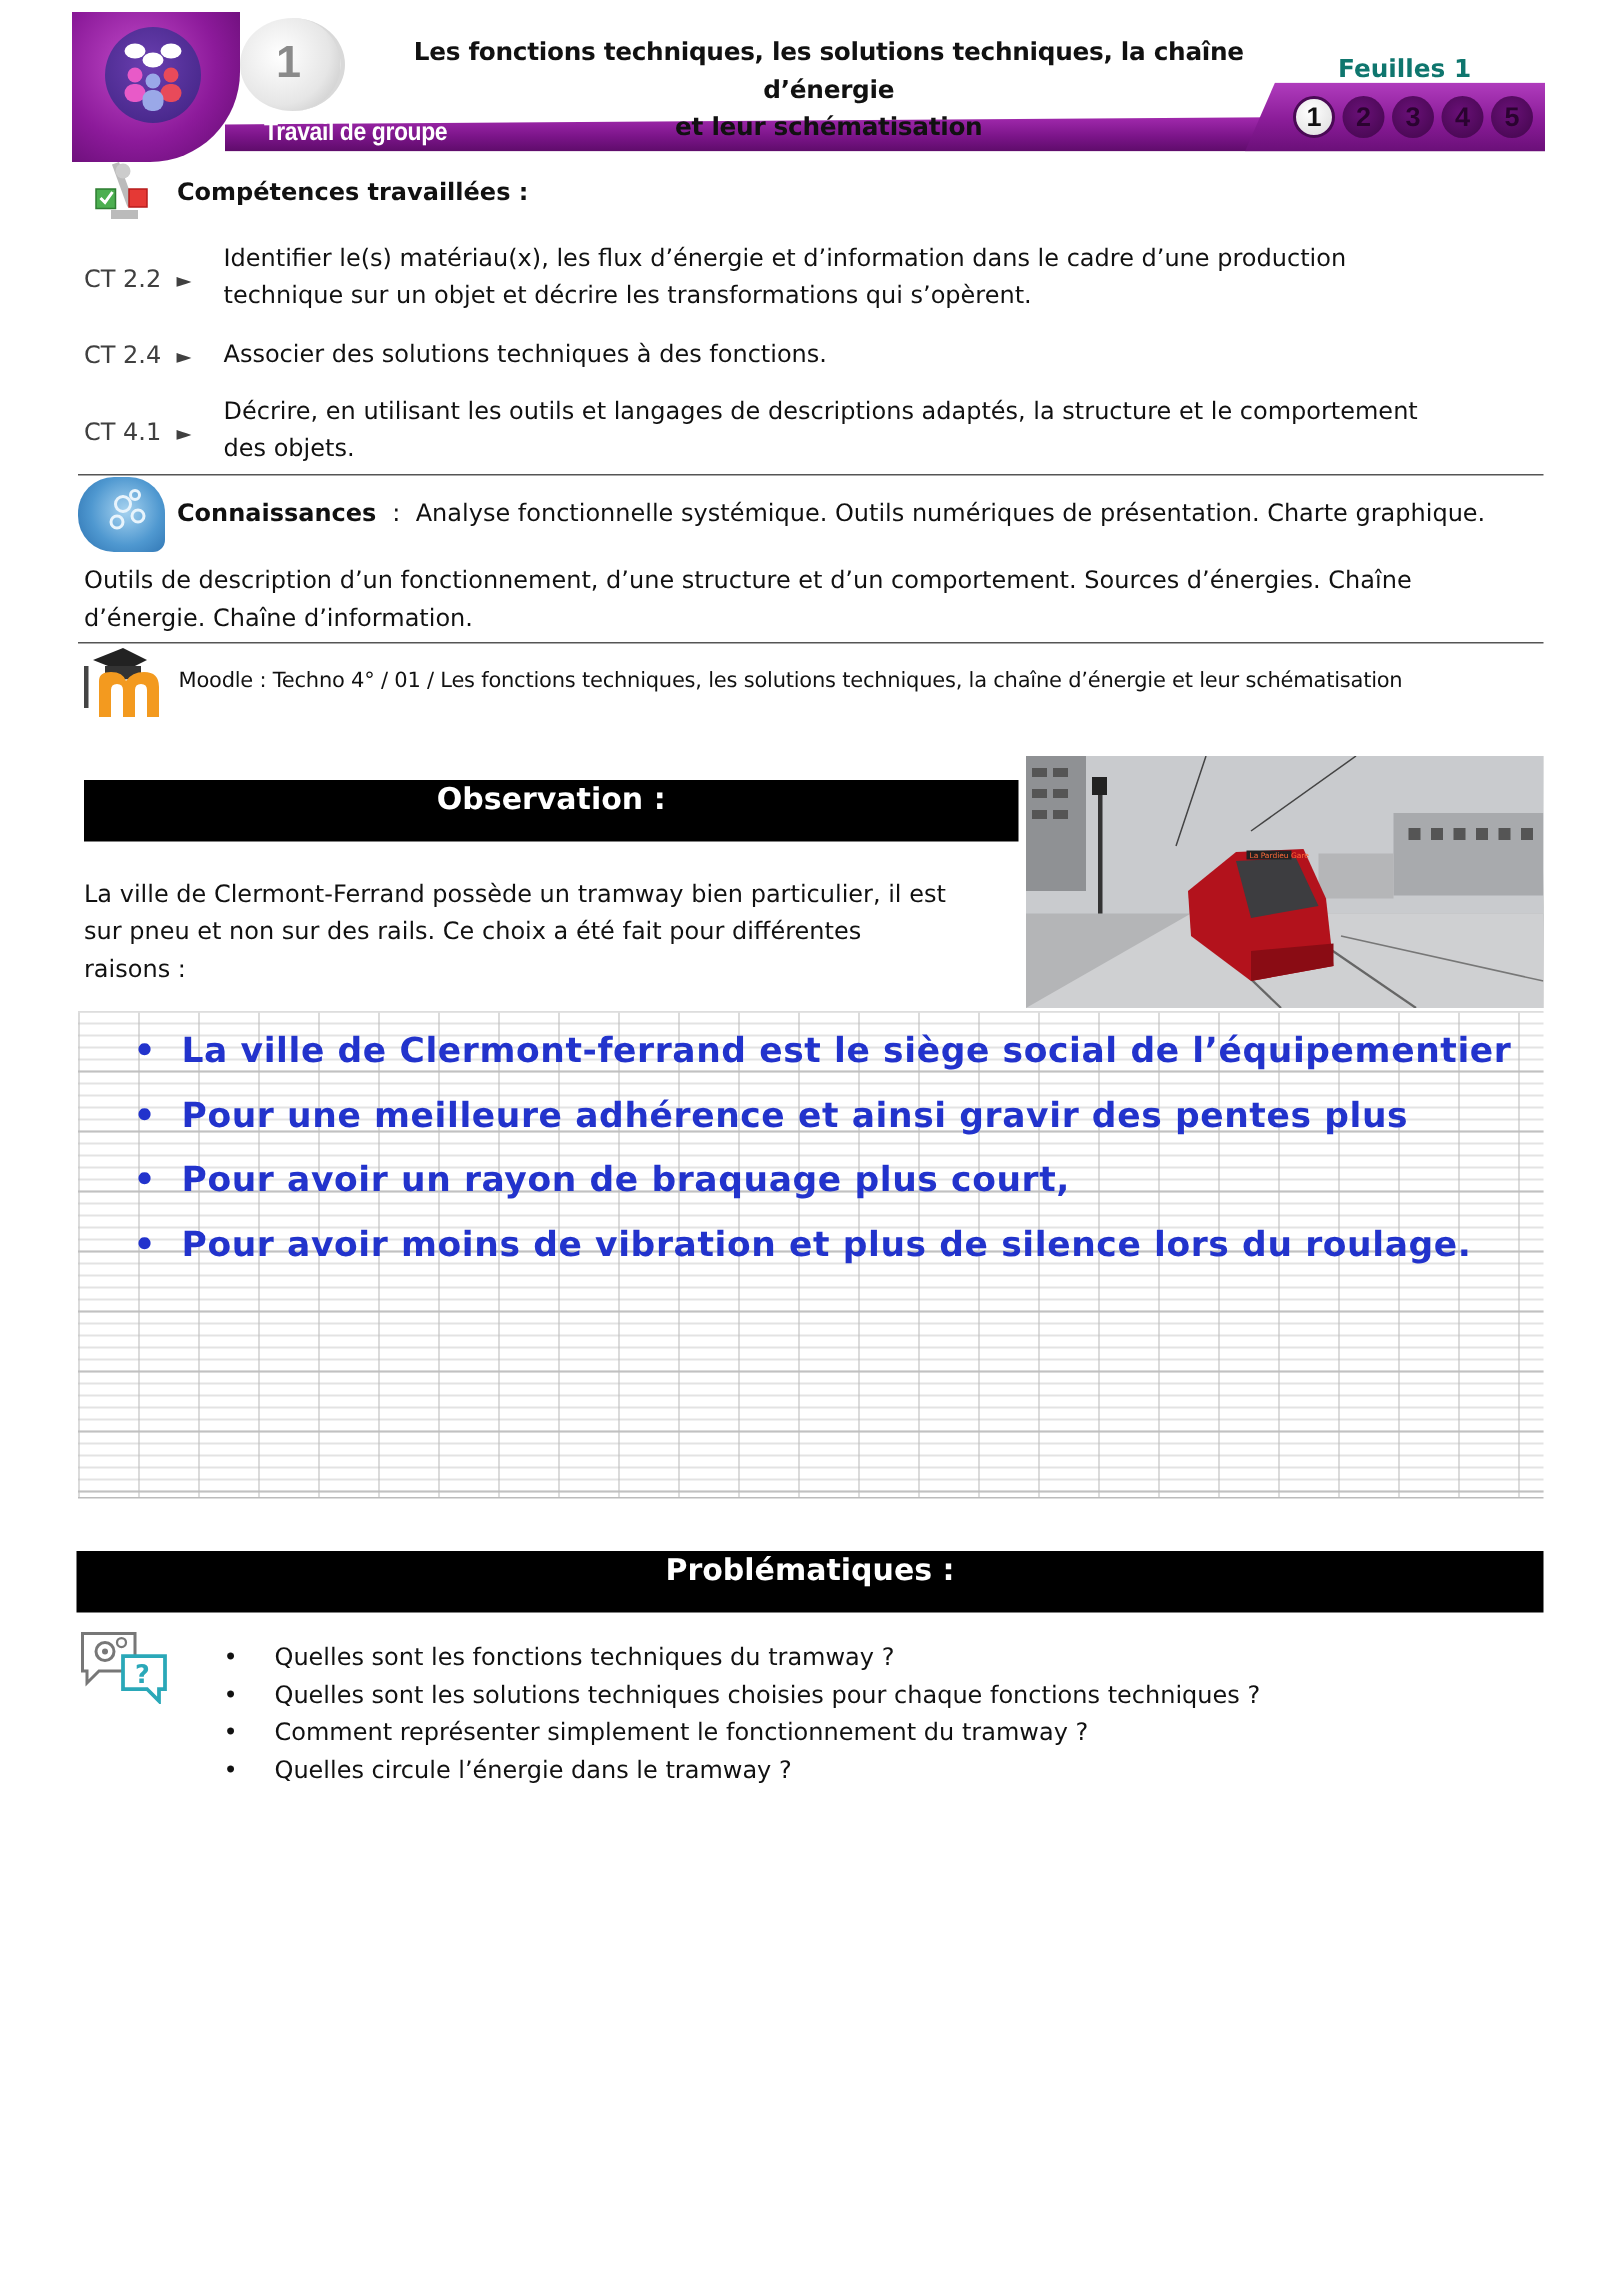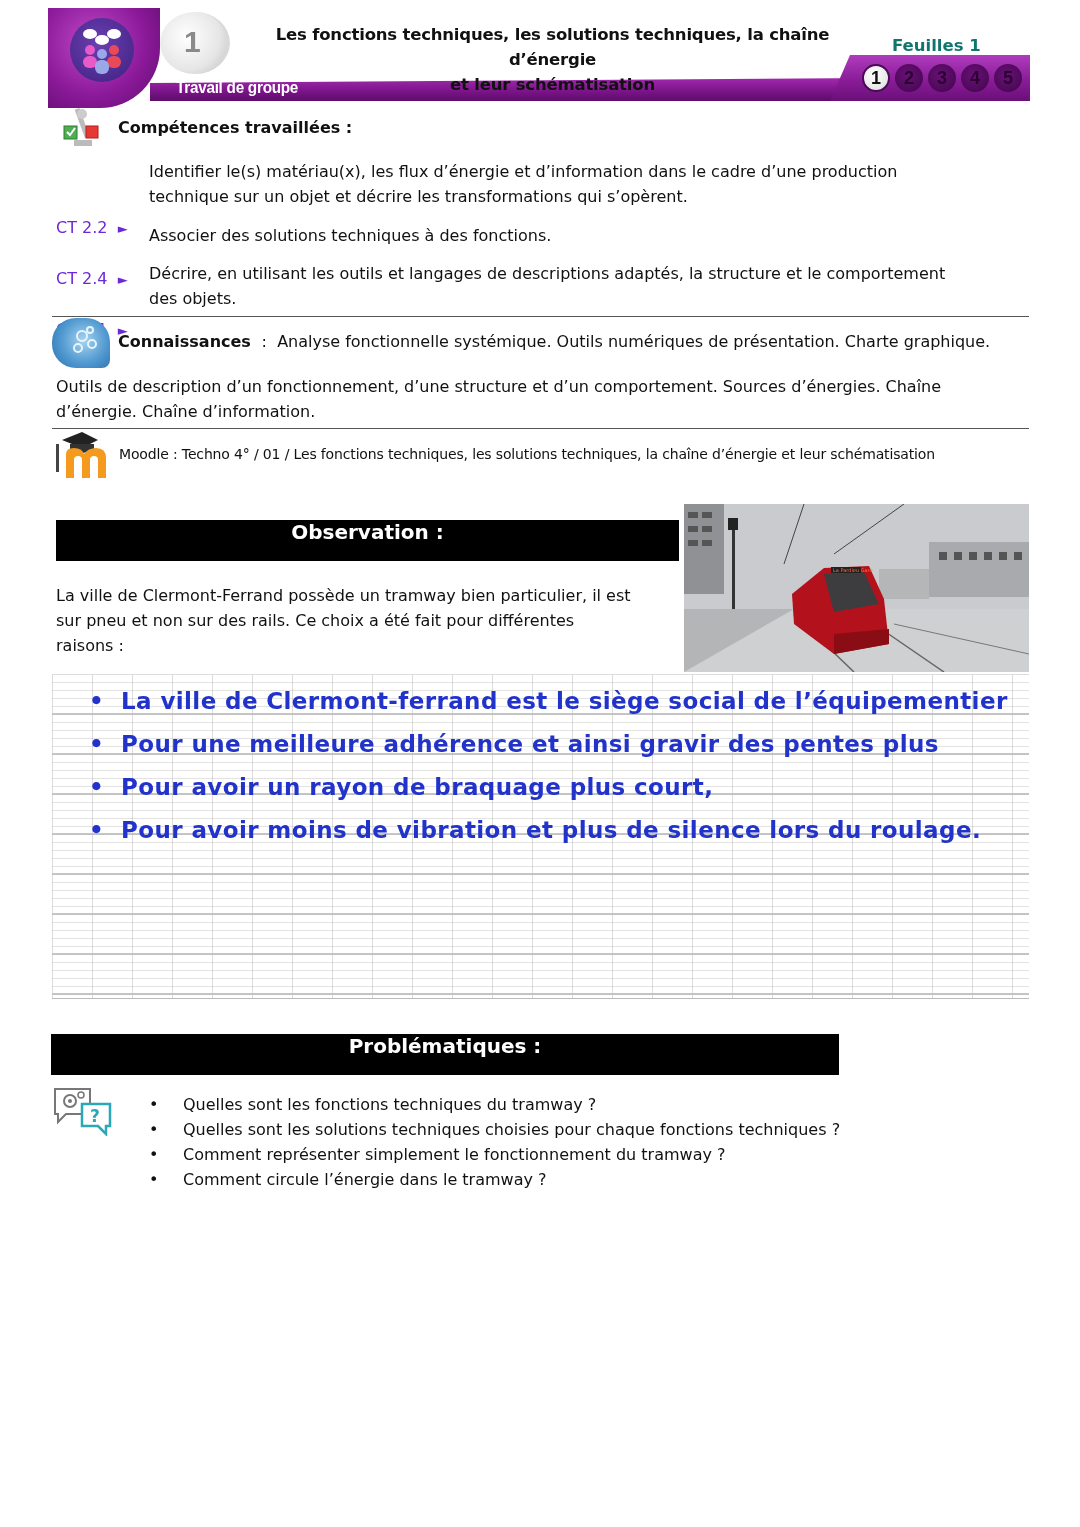--- a/index.html
+++ b/index.html
@@ -30,21 +30,21 @@
   .feuilles { left: 892px; top: 22px; font-weight: bold; font-size: 16.5px; color: #0f766e; margin-top: 14px; }
   .pages { left: 862px; top: 64px; display: flex; gap: 5px; }
   .pg { width: 28px; height: 28px; border-radius: 50%; background: radial-gradient(circle at 45% 40%, #6a1078, #40064a);
     color: #2a0330; font-family: "Liberation Sans", sans-serif; font-weight: bold; font-size: 18px;
     display: flex; align-items: center; justify-content: center; }
   .pg.active { background: radial-gradient(circle at 40% 35%, #ffffff, #dcdcdc); color: #111; border: 2px solid #4a0a55; }
 
   
   .comp-icon { left: 60px; top: 106px; width: 44px; height: 44px; }
   .comp-title { left: 118px; top: 118px; font-weight: bold; font-size: 16px; }
-  .ct-label { font-size: 16px; color: #6d28d9; margin-top: 42px; }
+  .ct-label { font-size: 16px; color: #404040; }
   .ct-text { font-size: 16px; line-height: 25px; color: #111; width: 880px; }
   .rule { left: 52px; width: 977px; height: 1px; background: #555; }
 
   .conn-icon { left: 52px; top: 318px; width: 58px; height: 50px; border-radius: 24px 24px 8px 24px;
     background: radial-gradient(circle at 55% 45%, #a7d3f0 0%, #4f98d0 55%, #2a6fae 100%); }
   .moodle-icon { left: 54px; top: 430px; width: 62px; height: 50px; }
 
   .black-bar { background: #000; color: #fff; font-weight: bold; font-size: 20px;
     display: flex; align-items: flex-start; justify-content: center; }
   .tram { left: 684px; top: 504px; width: 345px; height: 168px; overflow: hidden;
@@ -227,31 +227,31 @@
   <div class="hw" style="position:relative; margin-top:7px;">
     <span class="hw-bullet">•</span>
     <div>Pour avoir un rayon de braquage plus court,</div>
   </div>
   <div class="hw" style="position:relative; margin-top:7px;">
     <span class="hw-bullet">•</span>
     <div>Pour avoir moins de vibration et plus de silence lors du roulage.</div>
   </div>
 </div>
 
-<div class="abs black-bar" style="left:51px; top:1034px; width:788px; height:41px;">
+<div class="abs black-bar" style="left:51px; top:1034px; width:978px; height:41px;">
   <span>Problématiques :</span>
 </div>
 <div class="abs prob-icon">
   <svg width="62" height="50" viewBox="0 0 62 50">
     <path d="M3 3 H38 V28 H14 L6 36 V28 H3 Z" fill="#fff" stroke="#777" stroke-width="2"></path>
     <circle cx="18" cy="15" r="6" fill="none" stroke="#777" stroke-width="2"></circle>
     <circle cx="18" cy="15" r="2" fill="#777"></circle>
     <circle cx="29" cy="9" r="3" fill="none" stroke="#777" stroke-width="1.5"></circle>
     <path d="M30 18 H58 V40 H54 V48 L46 40 H30 Z" fill="#fff" stroke="#2aa8b8" stroke-width="2.5"></path>
     <text x="38" y="36" font-size="17" font-weight="bold" fill="#2aa8b8" font-family="DejaVu Sans, sans-serif">?</text>
   </svg>
 </div>
 <div class="abs" style="left:183px; top:1092px; width:840px;">
   <div class="q" style="position:relative;"><span class="q-bullet">•</span><span>Quelles sont les fonctions techniques du tramway ?</span></div>
   <div class="q" style="position:relative;"><span class="q-bullet">•</span><span>Quelles sont les solutions techniques choisies pour chaque fonctions techniques ?</span></div>
   <div class="q" style="position:relative;"><span class="q-bullet">•</span><span>Comment représenter simplement le fonctionnement du tramway ?</span></div>
-  <div class="q" style="position:relative;"><span class="q-bullet">•</span><span>Comment circule l’énergie dans le tramway ?</span></div>
+  <div class="q" style="position:relative;"><span class="q-bullet">•</span><span>Quelles circule l’énergie dans le tramway ?</span></div>
 </div>
 
 </body></html>

